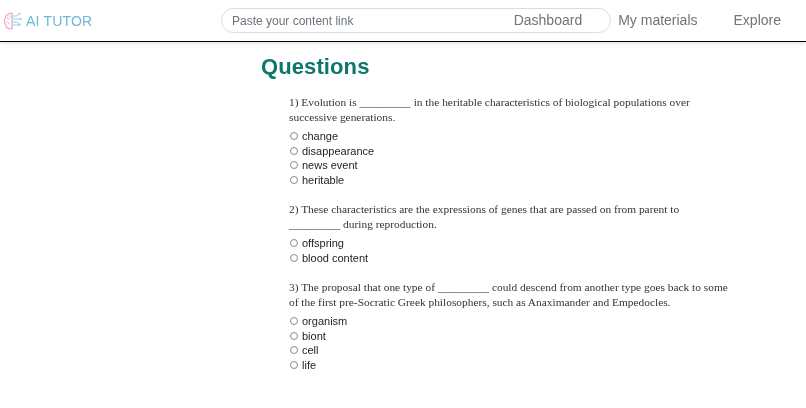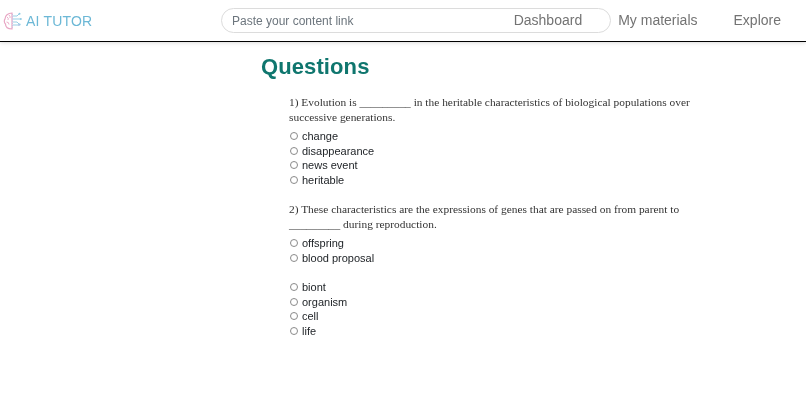--- a/index.html
+++ b/index.html
@@ -109,34 +109,35 @@
 
   <div class="question">
     <p class="question-text">2) These characteristics are the expressions of genes that are passed on from parent to _________ during reproduction.</p>
     <ul class="options">
       <li class="option">
           <span class="radio"></span>
           <span class="option-label">offspring</span>
         </li>
       <li class="option">
           <span class="radio"></span>
-          <span class="option-label">blood proposal</span>
+          <span class="option-label">blood content</span>
         </li>
     </ul>
   </div>
 
   <div class="question">
+    <p class="question-text">3) The proposal that one type of _________ could descend from another type goes back to some of the first pre-Socratic Greek philosophers, such as Anaximander and Empedocles.</p>
     <ul class="options">
       <li class="option">
           <span class="radio"></span>
-          <span class="option-label">biont</span>
+          <span class="option-label">organism</span>
         </li>
       <li class="option">
           <span class="radio"></span>
-          <span class="option-label">organism</span>
+          <span class="option-label">biont</span>
         </li>
       <li class="option">
           <span class="radio"></span>
           <span class="option-label">cell</span>
         </li>
       <li class="option">
           <span class="radio"></span>
           <span class="option-label">life</span>
         </li>
     </ul>

